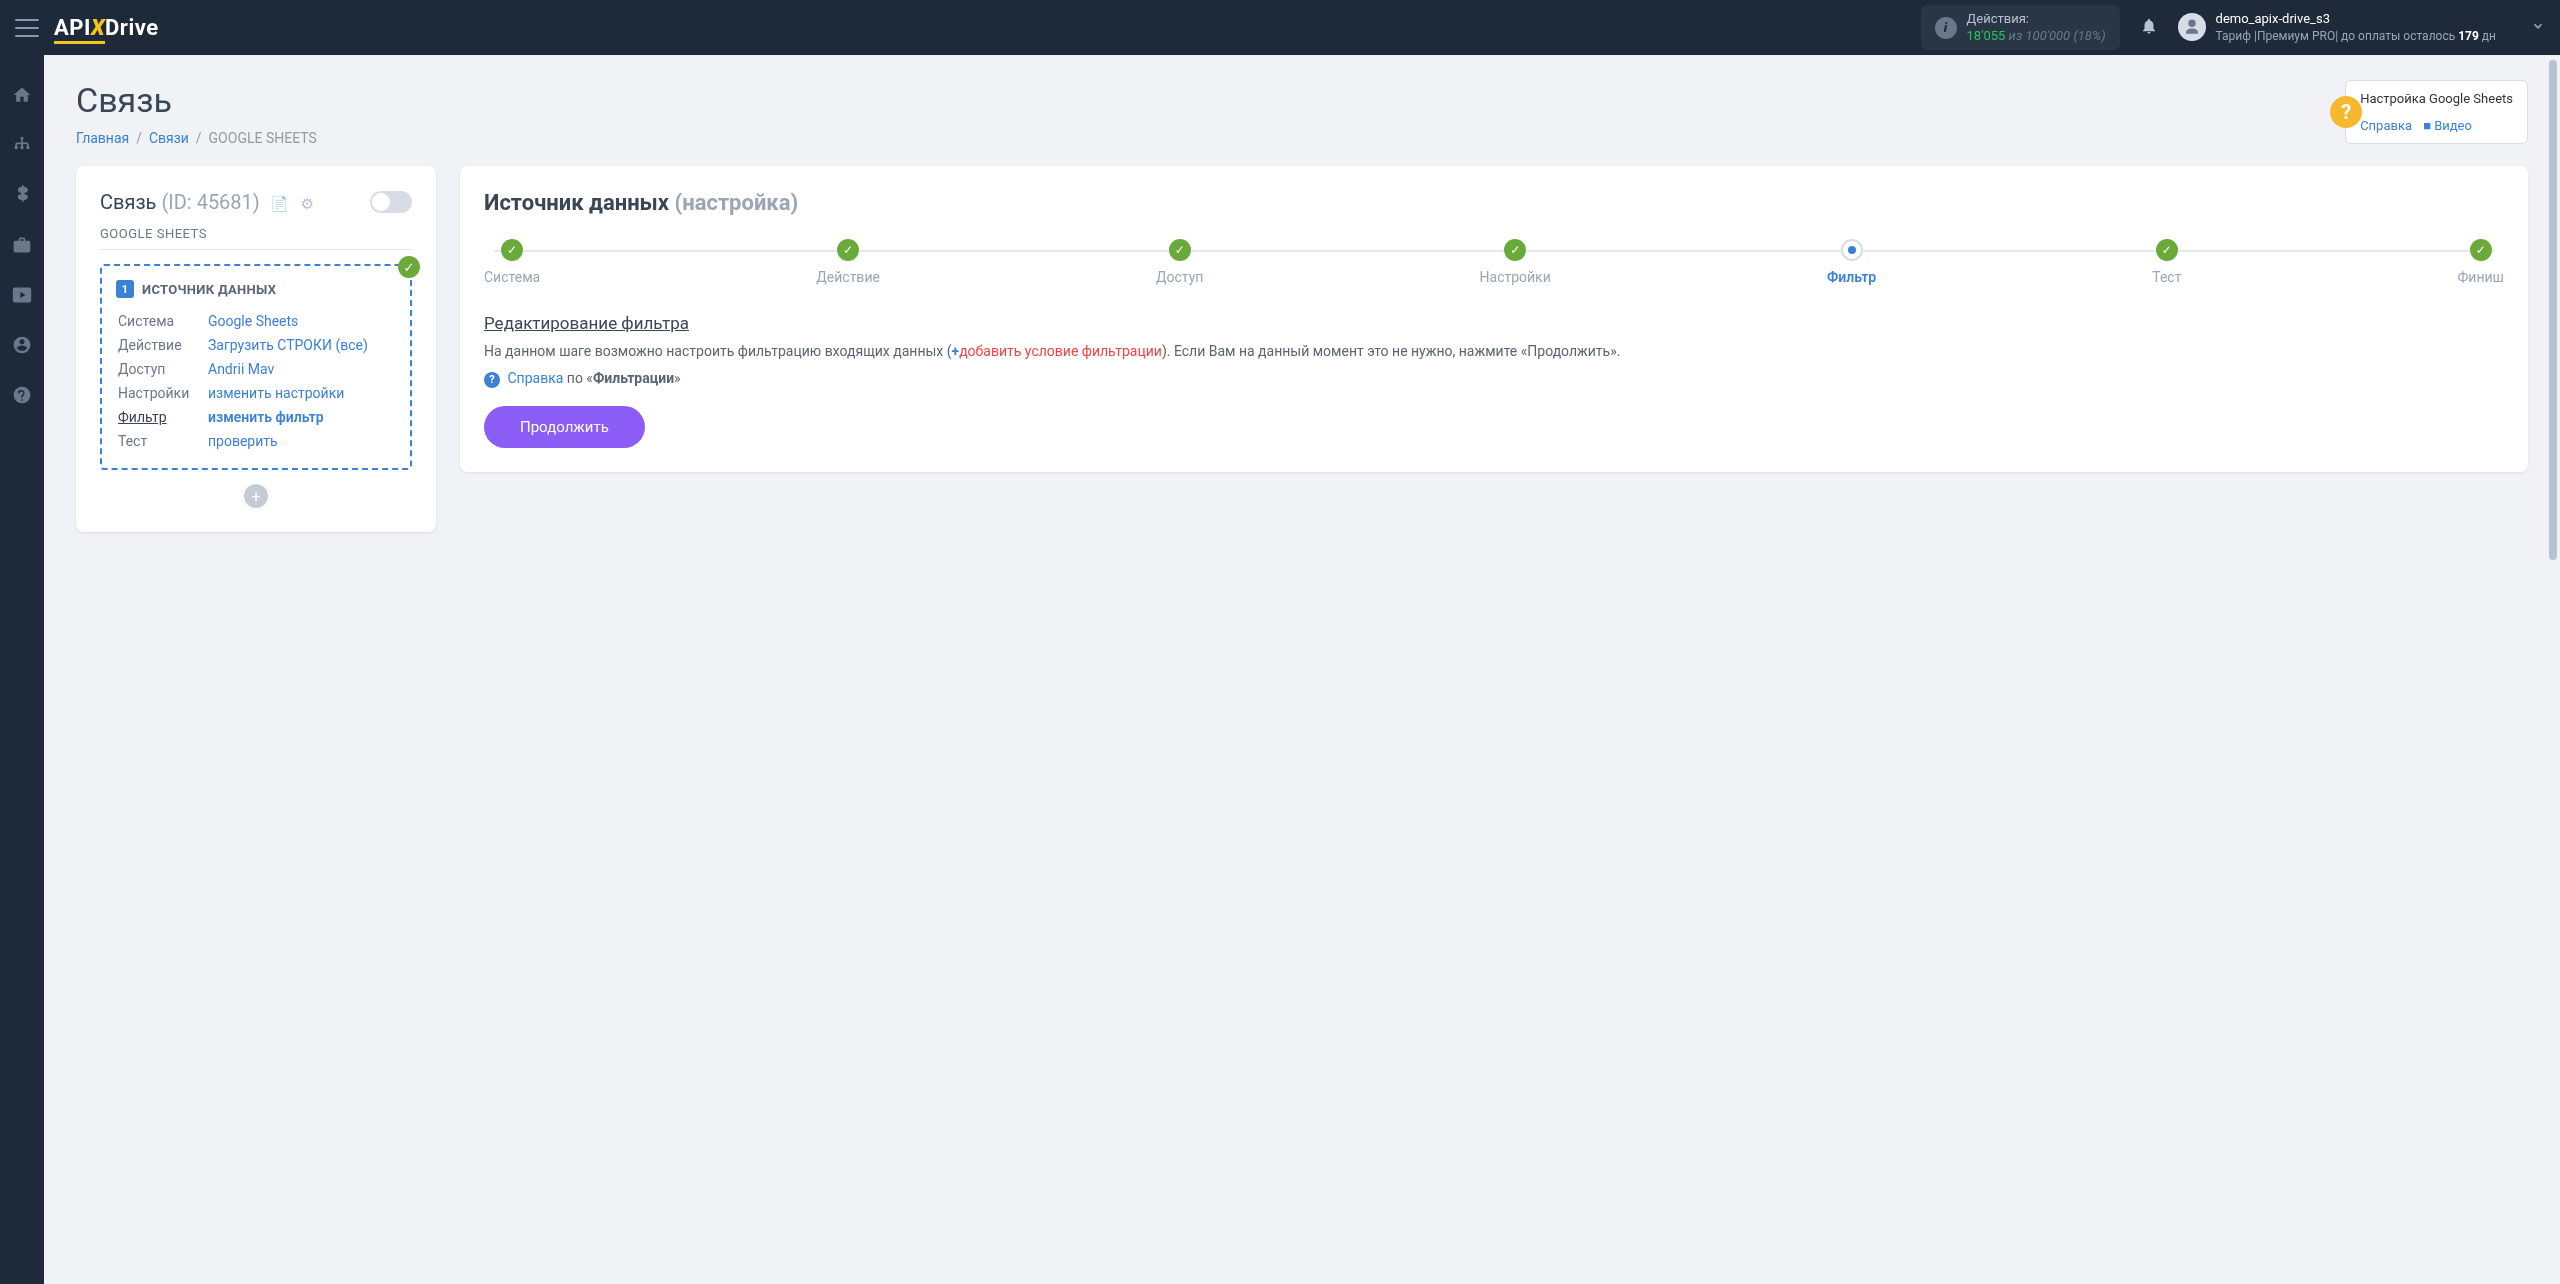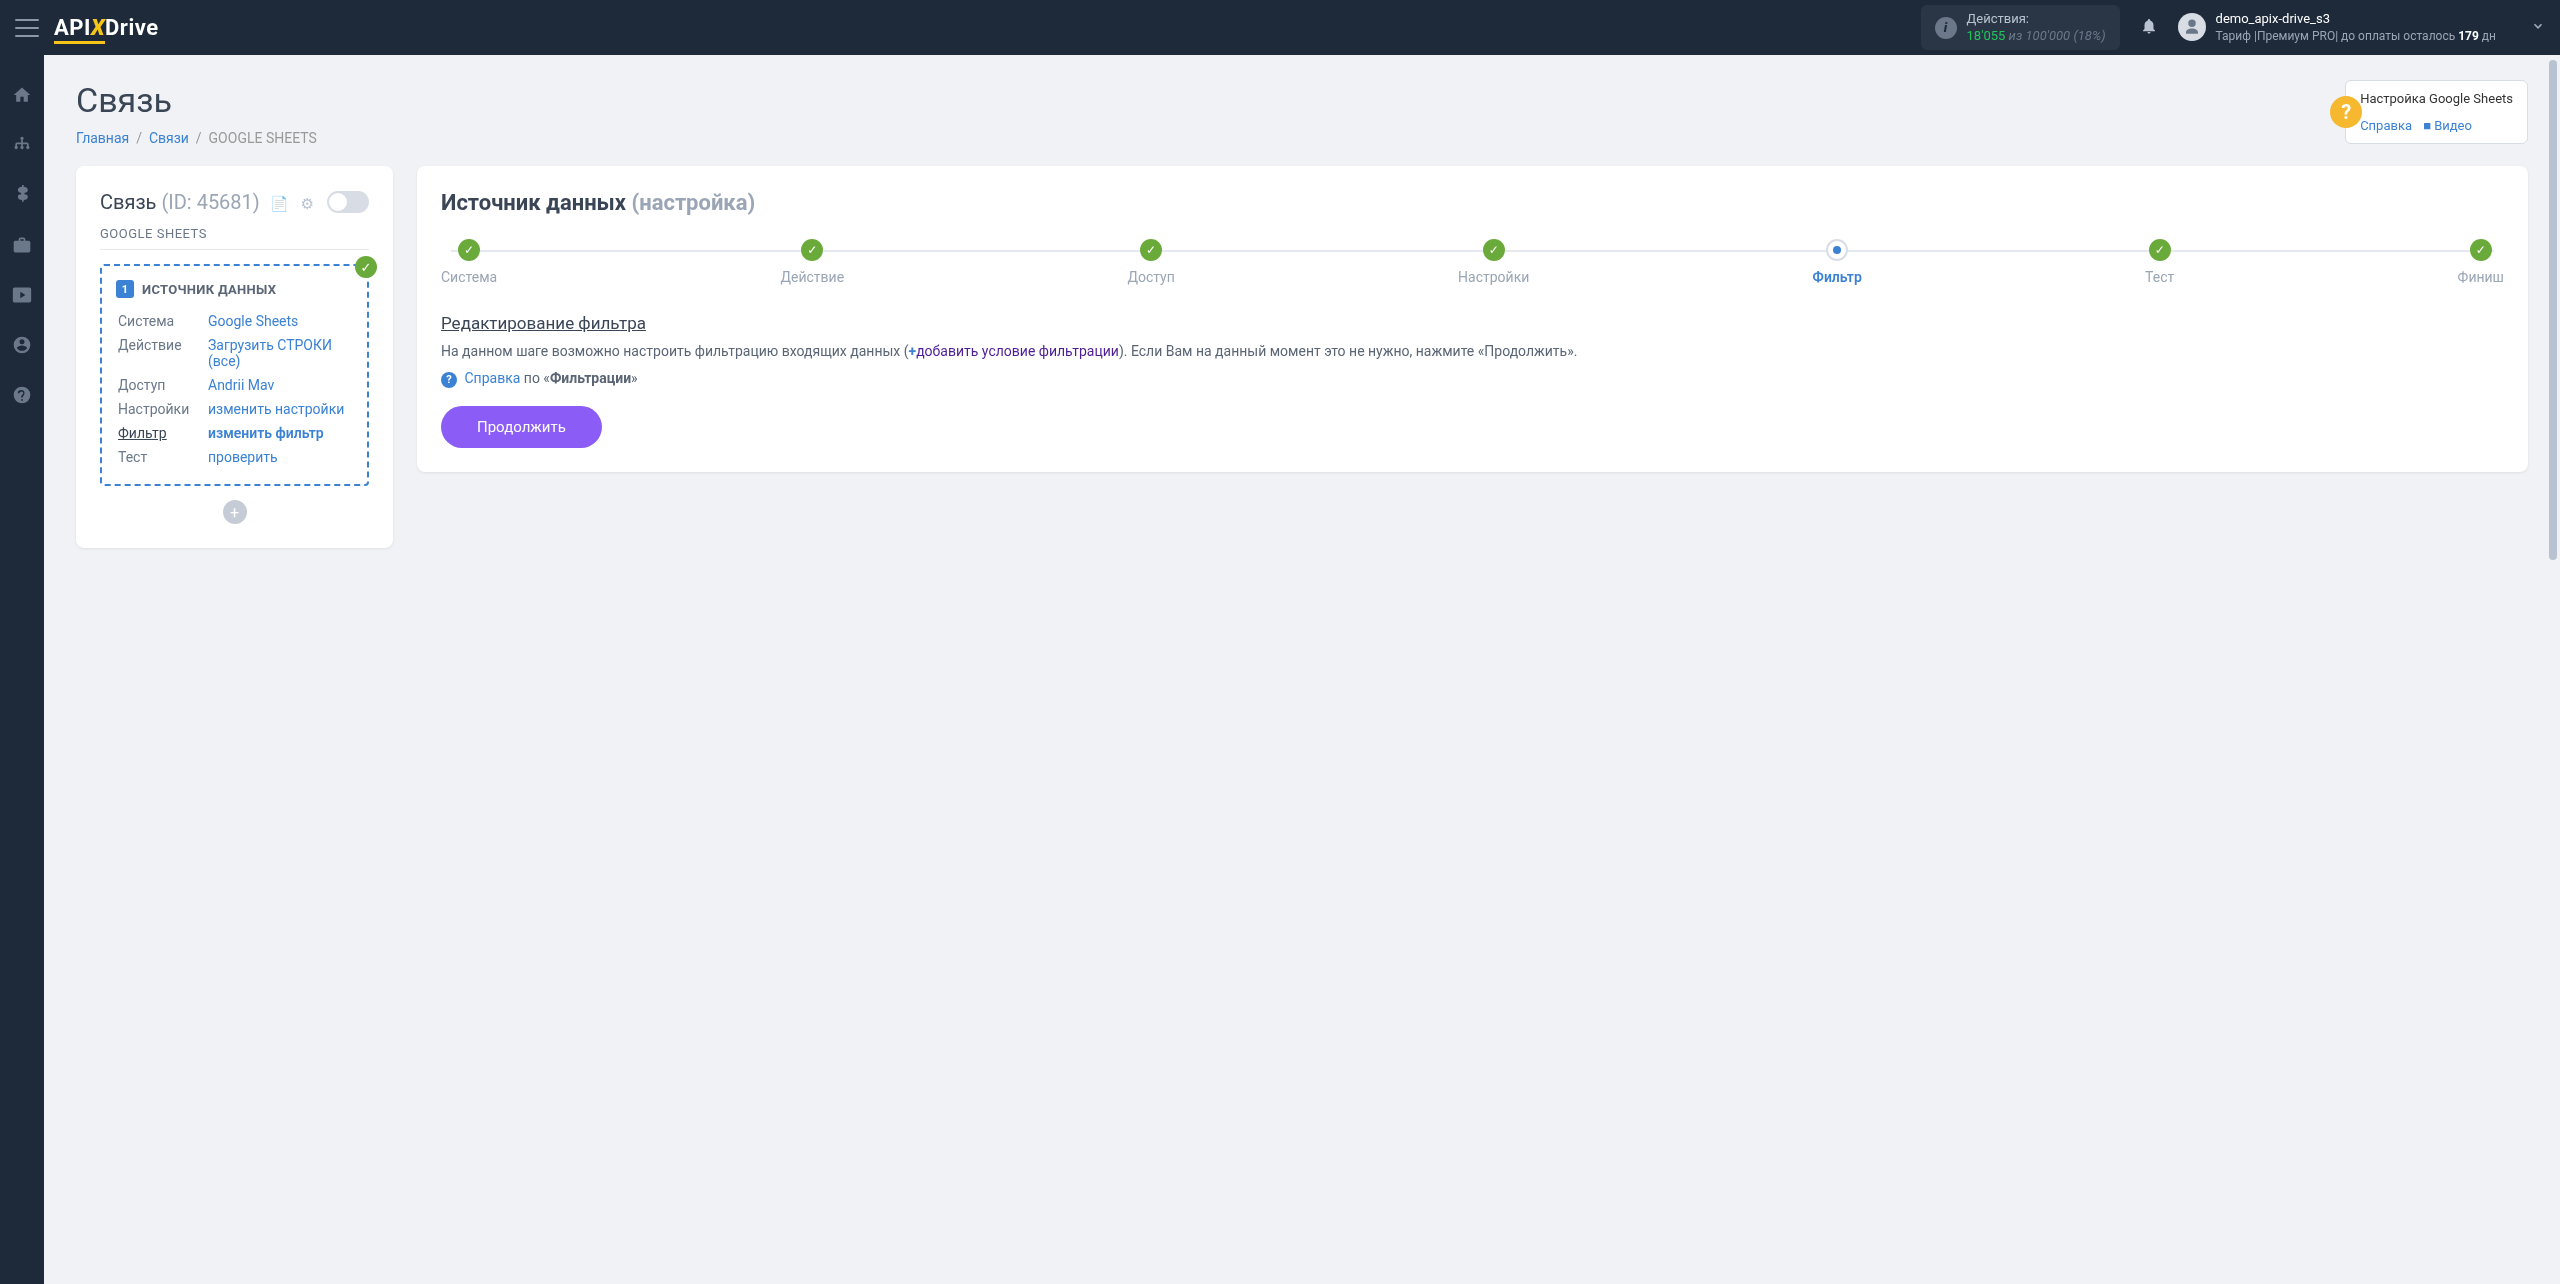--- a/index.html
+++ b/index.html
@@ -34,21 +34,21 @@
 .page-title{font-size:34px;color:#3a4556;font-weight:400;margin-bottom:10px}
 .breadcrumb{font-size:14px;color:#999}
 .breadcrumb a{color:#3b82d4;text-decoration:none}
 .help-box{background:#fff;border:1px solid #d8dde5;border-radius:6px;padding:10px 14px;position:relative;font-size:13px}
 .help-badge{position:absolute;left:-16px;top:50%;transform:translateY(-50%);width:32px;height:32px;border-radius:50%;background:#f5b82e;color:#fff;display:flex;align-items:center;justify-content:center;font-size:20px;font-weight:700}
 .help-title{color:#333;margin-bottom:12px}
 .help-links a{color:#3b82d4;text-decoration:none;margin-right:8px}
 .video-icon{color:#3b82d4;margin-right:3px}
 .content{display:flex;gap:24px;align-items:flex-start}
 .card{background:#fff;border-radius:8px;box-shadow:0 1px 3px rgba(0,0,0,.08);padding:24px}
-.left-card{width:317px}
+.left-card{width:360px}
 .conn-head{display:flex;align-items:center;justify-content:space-between;margin-bottom:12px}
 .conn-title{font-size:20px;color:#3a4556}
 .conn-id{color:#9aa5b5}
 .conn-icons{color:#b8c2d0;margin-left:6px;font-size:15px}
 .toggle{width:42px;height:22px;background:#d8dde5;border-radius:11px;position:relative}
 .toggle::after{content:"";position:absolute;left:2px;top:2px;width:18px;height:18px;background:#fff;border-radius:50%}
 .conn-sub{font-size:13px;color:#6b7889;letter-spacing:.5px;padding-bottom:8px;border-bottom:1px solid #e5e9ef;margin-bottom:14px}
 .src-box{border:2px dashed #3b82d4;border-radius:4px;padding:14px;position:relative}
 .src-check{position:absolute;right:-10px;top:-10px;width:22px;height:22px;border-radius:50%;background:#6aaa3a;color:#fff;display:flex;align-items:center;justify-content:center;font-size:13px}
 .src-head{display:flex;align-items:center;gap:8px;margin-bottom:10px;font-size:13px;font-weight:700;color:#5a6575;letter-spacing:.3px}
@@ -65,21 +65,21 @@
 .right-title .sub{color:#9aa5b5}
 .steps{display:flex;justify-content:space-between;align-items:center;position:relative;margin-bottom:28px}
 .steps::before{content:"";position:absolute;left:10px;right:10px;top:11px;height:2px;background:#e5e9ef;z-index:0}
 .step{display:flex;flex-direction:column;align-items:center;gap:8px;z-index:1;font-size:14px;color:#9aa5b5}
 .step-dot{width:22px;height:22px;border-radius:50%;background:#6aaa3a;color:#fff;display:flex;align-items:center;justify-content:center;font-size:12px}
 .step.current .step-dot{background:#fff;border:2px solid #d8dde5;position:relative}
 .step.current .step-dot::after{content:"";width:8px;height:8px;border-radius:50%;background:#3b82d4;position:absolute}
 .step.current{color:#3b82d4;font-weight:600}
 .filter-title{font-size:17px;color:#3a4556;text-decoration:underline;margin-bottom:8px}
 .filter-desc{font-size:14px;color:#5a6575;line-height:1.5;margin-bottom:8px}
-.filter-desc a{color:#4c1d95;text-decoration:none}
+.filter-desc a{color:#ef4444;text-decoration:none}
 .plus{color:#3b82d4;font-weight:700}
 .help-line{font-size:14px;color:#5a6575;margin-bottom:18px}
 .help-line a{color:#3b82d4;text-decoration:none}
 .hl-icon{display:inline-flex;width:16px;height:16px;border-radius:50%;background:#3b82d4;color:#fff;align-items:center;justify-content:center;font-size:11px;font-weight:700;margin-right:4px}
 .continue-btn{background:#8b5cf6;color:#fff;border:none;border-radius:22px;padding:12px 36px;font-size:15px;cursor:pointer}
 .scrollbar{position:fixed;right:3px;top:60px;width:8px;height:500px;background:#b8c2d0;border-radius:4px}
 </style>
 </head>
 <body>
 

